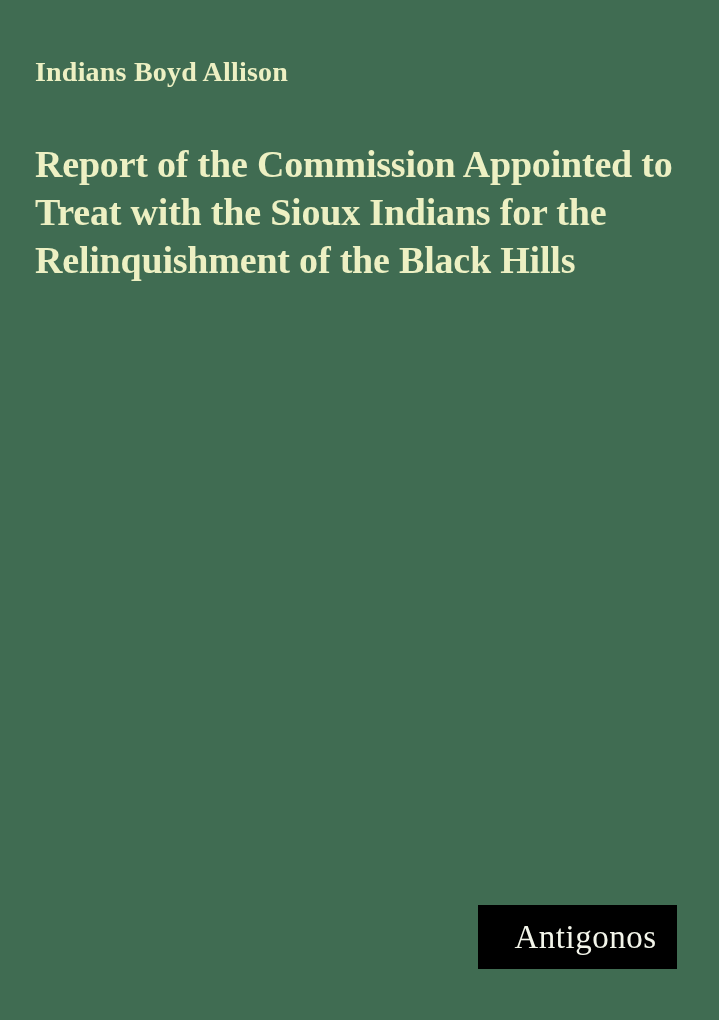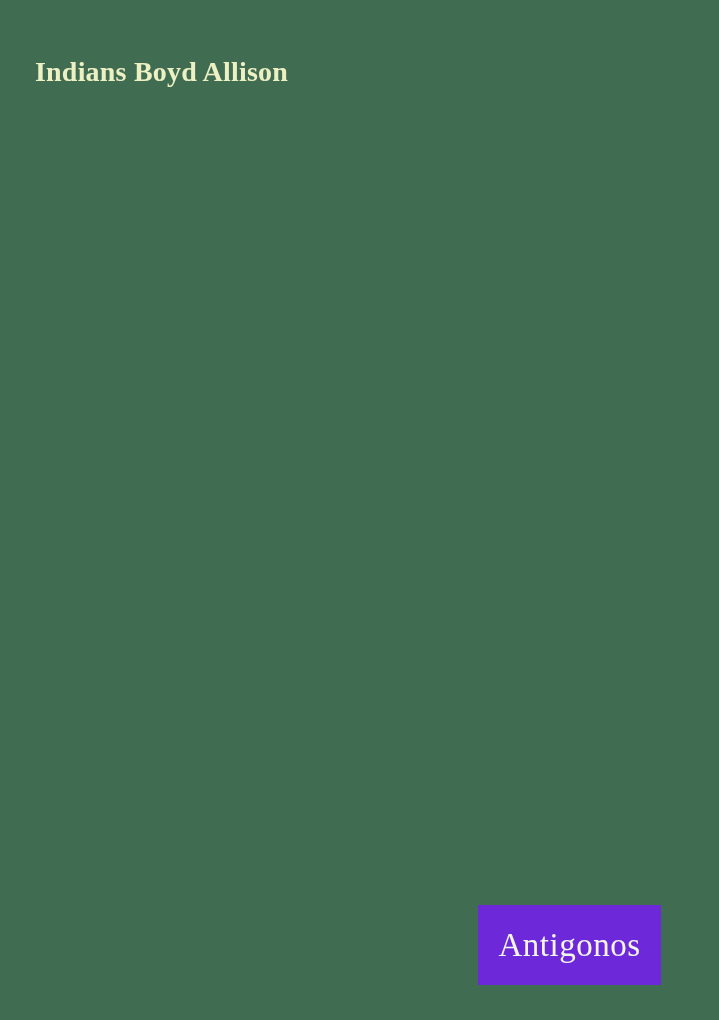--- a/index.html
+++ b/index.html
@@ -36,38 +36,44 @@
     font-weight: 600;
     line-height: 48px;
     letter-spacing: -0.2px;
     color: #edf0c3;
   }
   .publisher-box {
     position: absolute;
     left: 478px;
     top: 905px;
     width: 183px;
-    height: 80px;
-    background: #6d28d9;
+    height: 64px;
+    background: #000000;
     display: flex;
     align-items: center;
     justify-content: center;
+    padding-left: 16px;
   }
   .publisher-name {
     font-size: 33px;
     font-weight: 400;
     color: #f3f5ea;
     letter-spacing: 0.5px;
   }
 </style>
 </head>
 <body>
 
 <div class="cover">
 
   <div class="author">Indians Boyd Allison</div>
 
+  <div class="title">
+    <div>Report of the Commission Appointed to</div>
+    <div>Treat with the Sioux Indians for the</div>
+    <div>Relinquishment of the Black Hills</div>
+  </div>
 
   <div class="publisher-box">
     <span class="publisher-name">Antigonos</span>
   </div>
 
 </div>
 
 </body></html>

